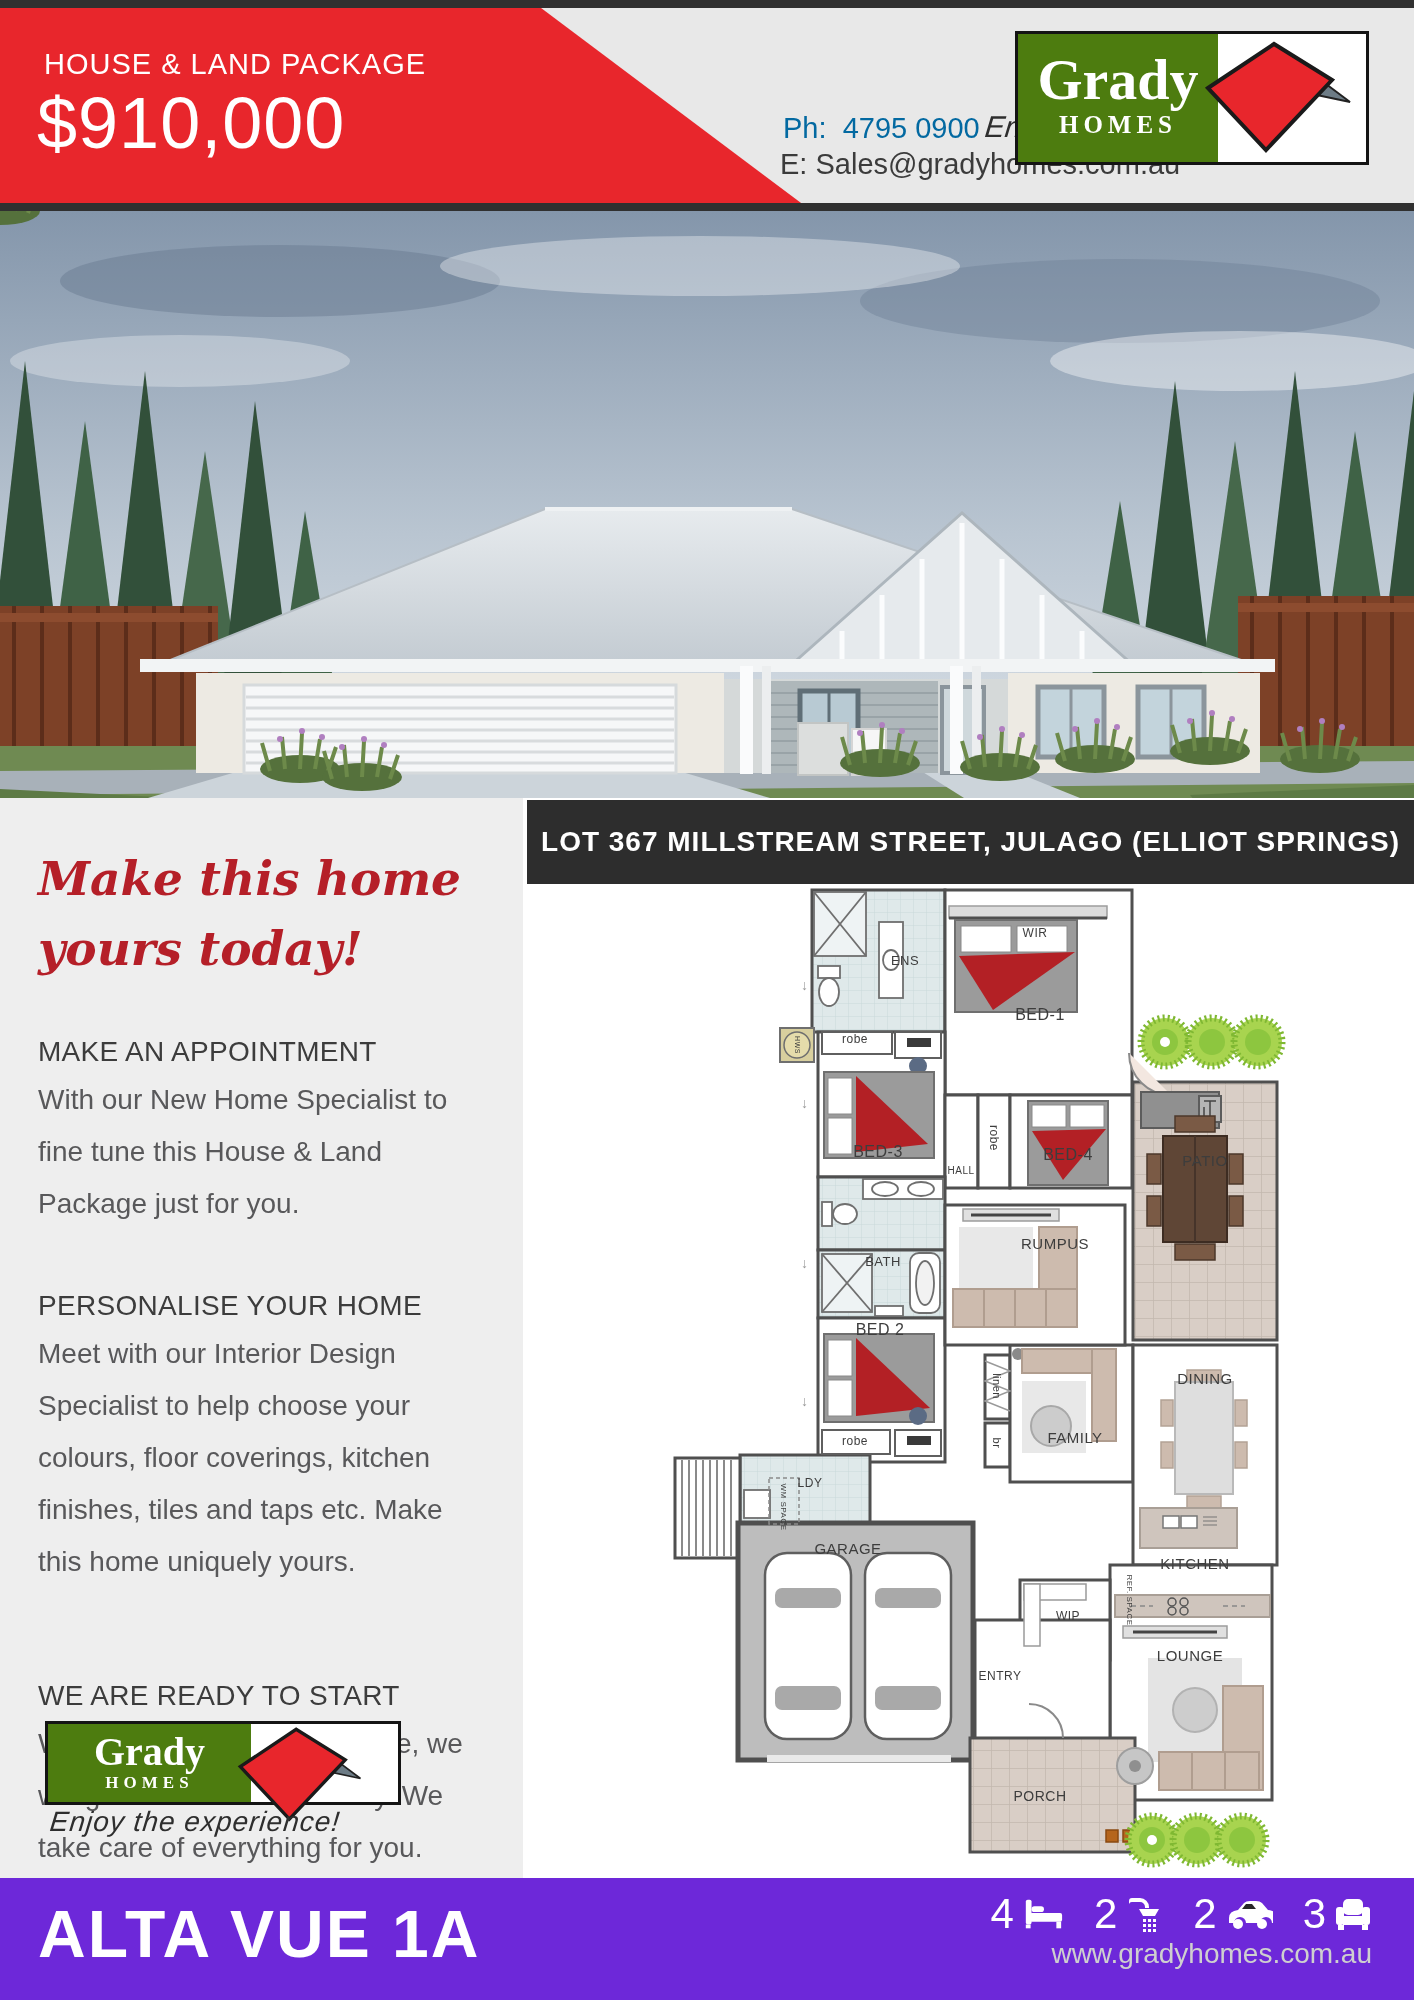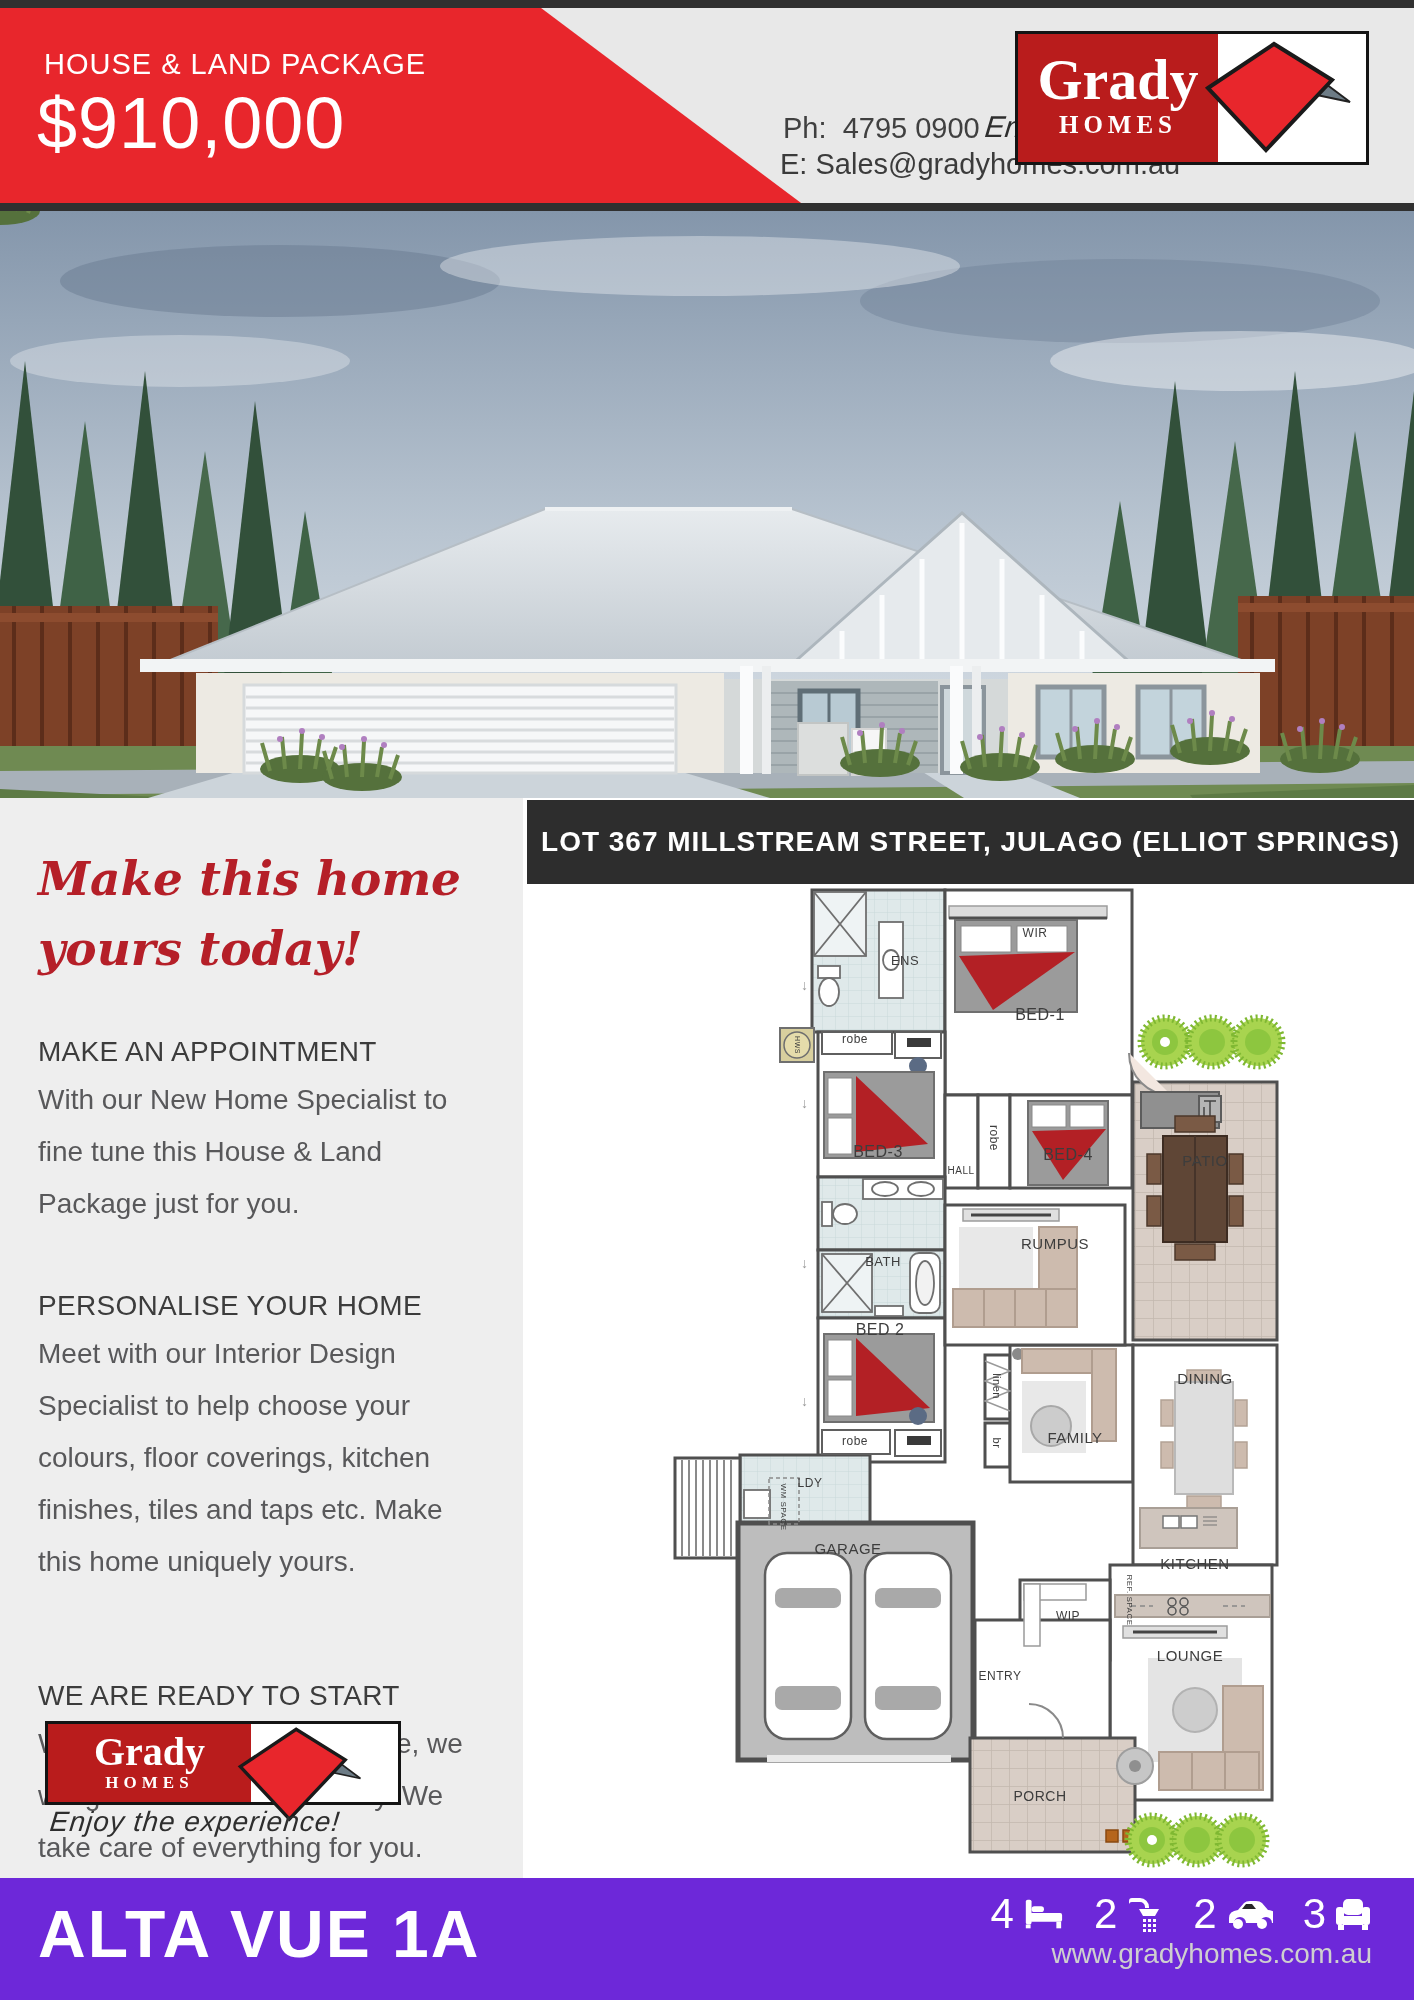--- a/index.html
+++ b/index.html
@@ -8,27 +8,27 @@
   .abs{position:absolute;}
 
   
   #topbar{left:0;top:0;width:1414px;height:8px;background:#303030;}
   #header{left:0;top:8px;width:1414px;height:195px;background:#e8e8e8;}
   #header-red{left:0;top:0;width:810px;height:195px;background:#e8262c;
               clip-path:polygon(0 0,66.8% 0,98.9% 100%,0 100%);}
   #headerline{left:0;top:203px;width:1414px;height:8px;background:#303030;}
   #eyebrow{left:44px;top:40px;color:#fff;font-size:29px;letter-spacing:1px;font-weight:400;}
   #price{left:37px;top:74px;color:#fff;font-size:72px;font-weight:400;letter-spacing:1px;}
-  #contact-ph{left:783px;top:104px;font-size:29px;color:#404040;}
+  #contact-ph{left:783px;top:104px;font-size:29px;color:#0369a1;}
   #contact-em{left:780px;top:140px;font-size:29px;color:#3b3b3b;}
   .tagline{font-style:italic;color:#2e2e2e;transform:skewX(-6deg);}
   #tagline-top{left:985px;top:102px;font-size:30px;}
 
   .logo-box{display:flex;border:3px solid #141414;background:#fff;}
-  .logo-black{background:#b91c1c;color:#fff;text-align:center;font-family:"Liberation Serif",serif;}
+  .logo-black{background:#4d7c0f;color:#fff;text-align:center;font-family:"Liberation Serif",serif;}
   .logo-black .g1{font-weight:700;}
   .logo-black .g2{font-weight:700;letter-spacing:5px;}
   .logo-white{position:relative;background:#fff;}
   .roof-svg{position:absolute;overflow:visible;}
 
   #logo-top{left:1015px;top:23px;width:348px;height:128px;}
   #logo-top .logo-black{width:200px;height:128px;}
   #logo-top .g1{font-size:58px;line-height:64px;margin-top:14px;}
   #logo-top .g2{font-size:25px;line-height:26px;}
   #logo-top .logo-white{width:142px;height:128px;}

